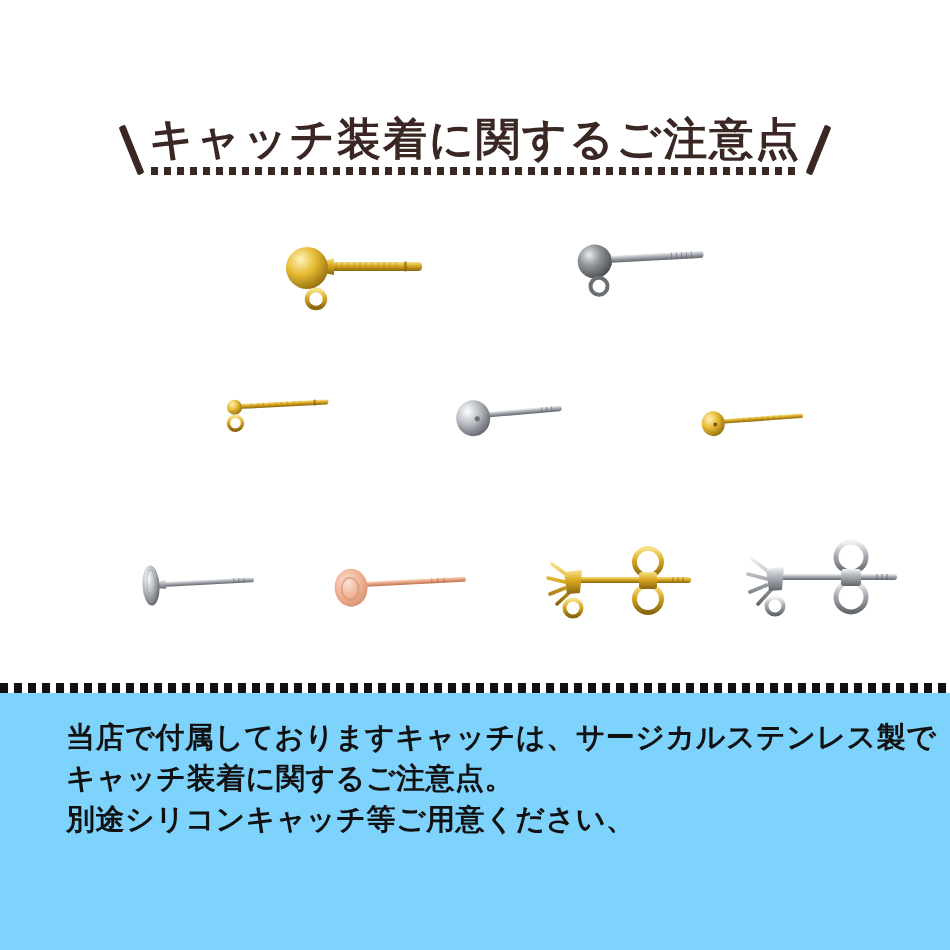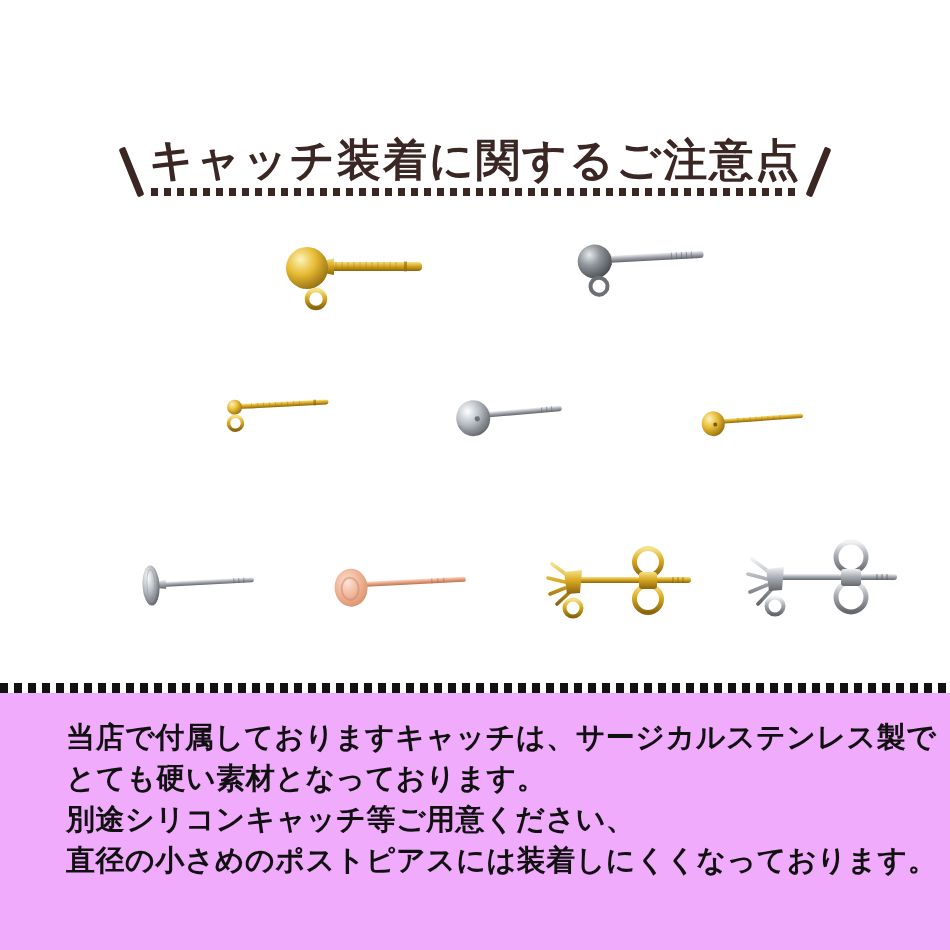--- a/index.html
+++ b/index.html
@@ -4,21 +4,21 @@
 <style>
   html,body{margin:0;padding:0;}
   body{
     width:950px;height:950px;position:relative;background:#ffffff;
     font-family:"Liberation Sans",sans-serif;overflow:hidden;
   }
 
   
   .title-row{
     position:absolute;top:104px;left:0;width:950px;height:80px;
-    display:flex;align-items:flex-start;justify-content:center;gap:14px;margin-top:30px;
+    display:flex;align-items:center;justify-content:center;gap:14px;
   }
   .slash-bar{
     width:7px;height:52px;background:#3a2623;border-radius:2px;margin-top:12px;
   }
   .slash-left{transform:rotate(-22deg);}
   .slash-right{transform:rotate(22deg);}
   .title-text{
     font-size:44px;font-weight:800;color:#3a2623;letter-spacing:2px;
     line-height:52px;white-space:nowrap;position:relative;padding-bottom:10px;
   }
@@ -34,21 +34,21 @@
   .rot-4{transform:rotate(-4deg);}
   .rot-5{transform:rotate(-5deg);}
 
   
   .divider{
     position:absolute;top:683px;left:0;width:950px;height:10px;
     background:repeating-linear-gradient(90deg,#111111 0 8px,transparent 8px 14px);
   }
   .notice{
     position:absolute;top:693px;left:0;width:950px;height:257px;
-    background:#f0abfc;box-sizing:border-box;padding:24px 4px 0 66px;
+    background:#7dd3fc;box-sizing:border-box;padding:24px 4px 0 66px;
   }
   .notice-line{
     font-size:29px;line-height:41px;font-weight:700;color:#111111;
     letter-spacing:0.5px;white-space:nowrap;
   }
 </style>
 </head>
 <body>
 
 <svg width="0" height="0" style="position:absolute" aria-hidden="true">
@@ -189,16 +189,15 @@
     <circle cx="106" cy="21" r="15" fill="none" stroke="url(#gSilverPost)" stroke-width="5"></circle>
     <circle cx="106" cy="61" r="15" fill="none" stroke="url(#gSilverPost)" stroke-width="5"></circle>
     <rect x="96" y="33" width="20" height="17" rx="3" fill="url(#gSilverPost)"></rect>
   </svg>
 </div>
 
 <div class="divider"></div>
 
 <div class="notice">
   <div class="notice-line">当店で付属しておりますキャッチは、サージカルステンレス製で</div>
-  <div class="notice-line">とても硬い素材となっております。</div>
+  <div class="notice-line">キャッチ装着に関するご注意点。</div>
   <div class="notice-line">別途シリコンキャッチ等ご用意ください、</div>
-  <div class="notice-line">直径の小さめのポストピアスには装着しにくくなっております。</div>
 </div>
 
 </body></html>

